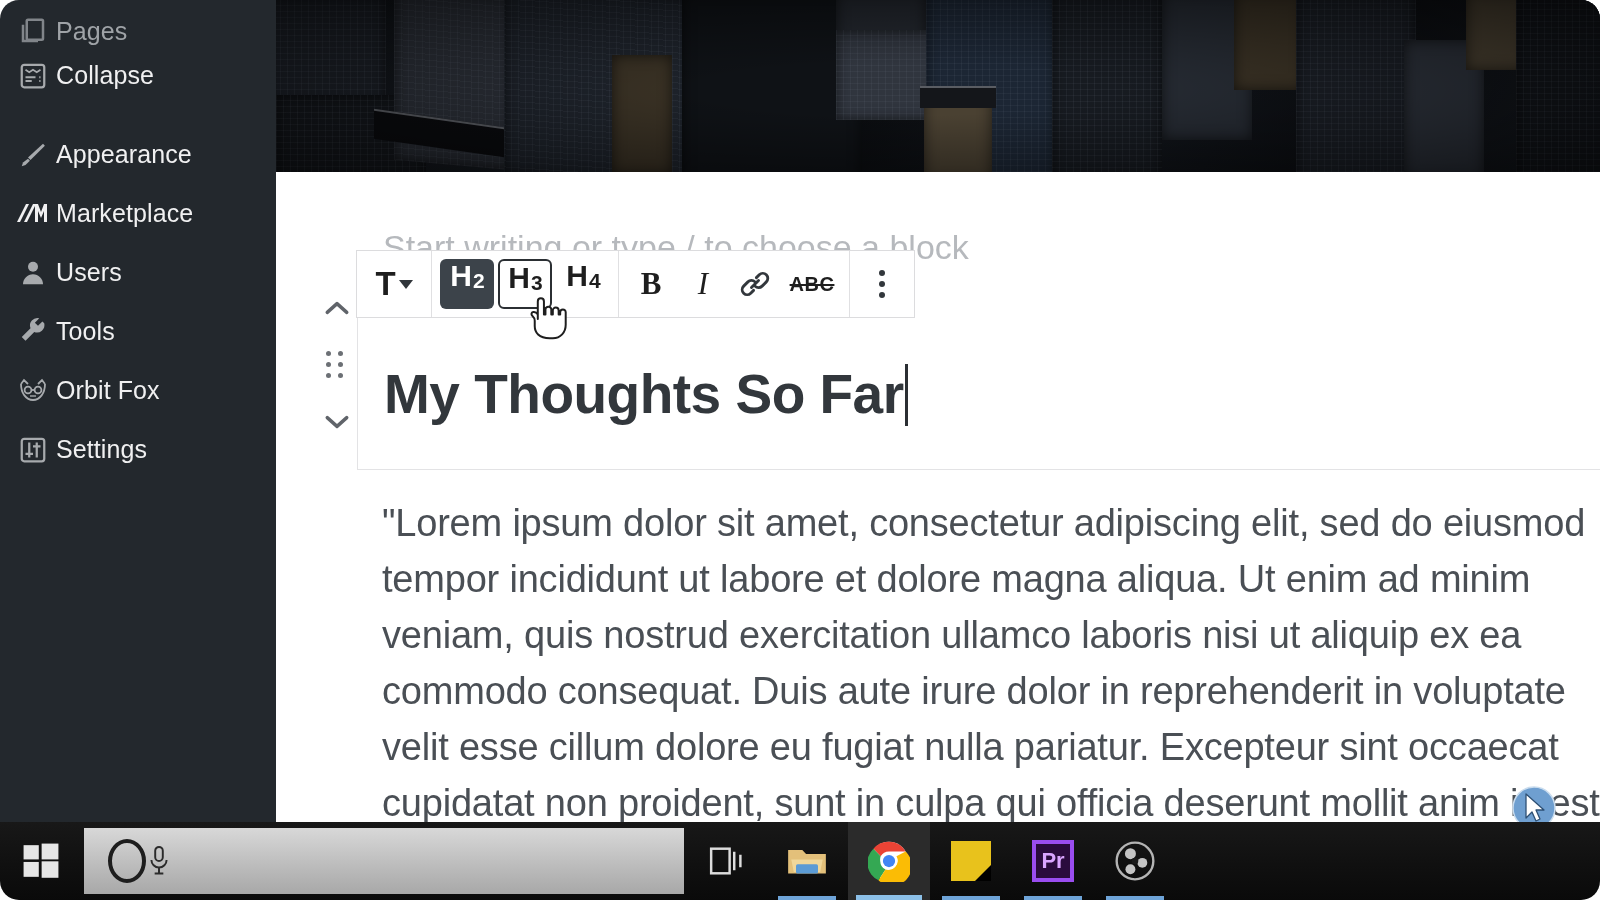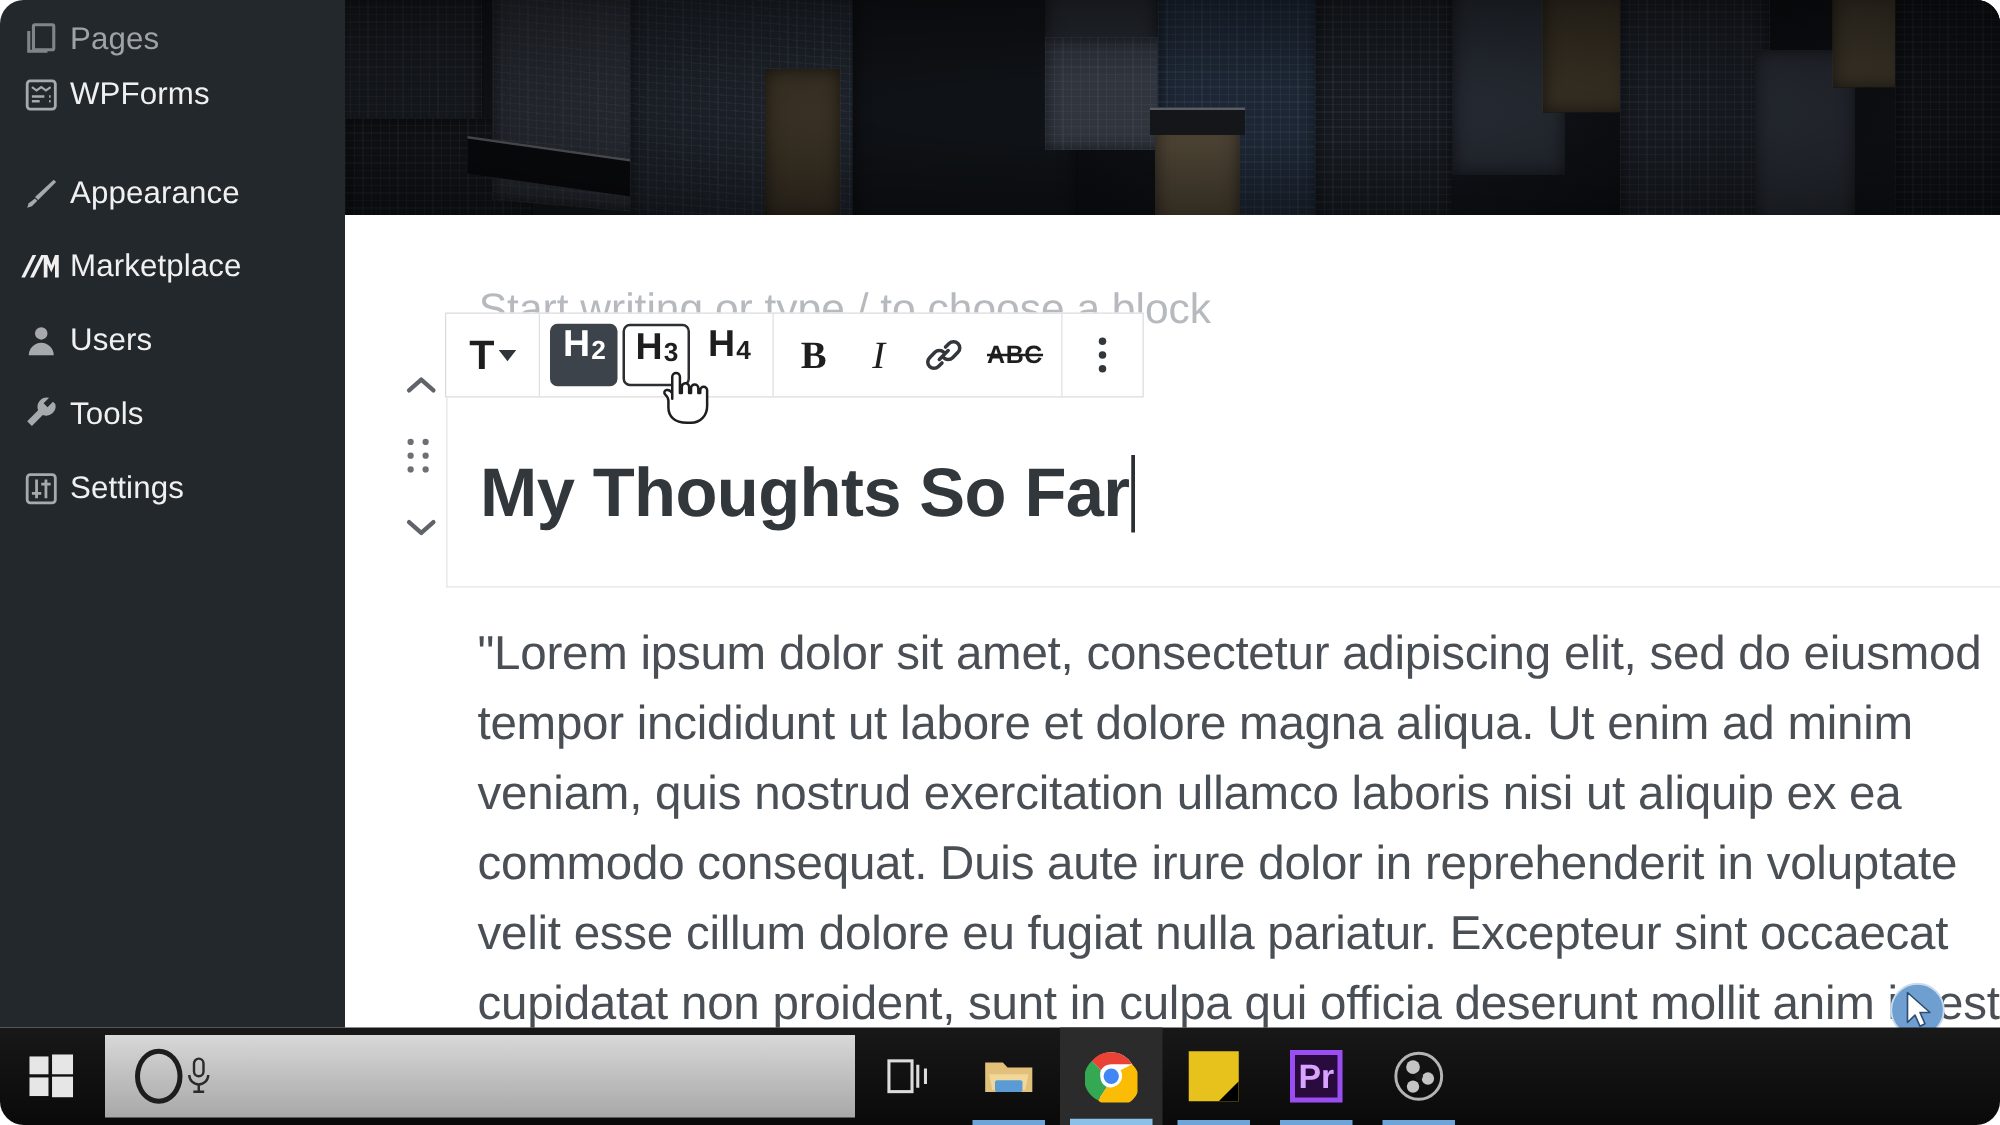--- a/index.html
+++ b/index.html
@@ -312,21 +312,21 @@
     right: 0; bottom: 0;
     border-left: 16px solid transparent;
     border-bottom: 16px solid #000000;
   }
   .pr-icon {
     width: 42px; height: 42px;
     border: 4px solid #9a4df0;
     background: #2a0b3d;
     display: flex; align-items: center; justify-content: center;
     color: #d9a4ff;
-    font-size: 27px;
+    font-size: 22px;
     font-weight: 700;
     font-family: "Liberation Sans", sans-serif;
   }
 </style>
 </head>
 <body>
 
 <div id="screen">
 
   <div id="sidebar">
@@ -343,21 +343,21 @@
 
 
     <div class="menu-item">
       <span class="mi-icon">
         <svg width="30" height="30" viewBox="0 0 24 24" fill="none" stroke="currentColor" stroke-width="1.8">
           <rect x="3" y="3" width="18" height="18" rx="2"></rect>
           <path d="M6 7l3 2 3-2 3 2 3-2" stroke-width="1.4"></path>
           <path d="M6 13h8M6 16h5M17 13h1M17 16h1" stroke-width="1.6"></path>
         </svg>
       </span>
-      <span class="mi-label">WPForms</span>
+      <span class="mi-label">Collapse</span>
     </div>
 
     <div class="menu-gap"></div>
 
     <div class="menu-item">
       <span class="mi-icon">
         <svg width="30" height="30" viewBox="0 0 24 24" fill="currentColor">
           <path d="M20 3l1.5 1.5L10 16 8 14z"></path>
           <path d="M8 15l1.5 1.5L6 20l-3 1 1-3z"></path>
         </svg>
@@ -389,20 +389,33 @@
 
     <div class="menu-item">
       <span class="mi-icon">
         <svg width="30" height="30" viewBox="0 0 24 24" fill="currentColor">
           <path d="M21 5a6 6 0 01-8 7l-7 7-3-3 7-7a6 6 0 017-8l-3.5 3.5 2.5 2.5L19.5 3.5z"></path>
         </svg>
       </span>
       <span class="mi-label">Tools</span>
     </div>
 
+    <div class="menu-item">
+      <span class="mi-icon">
+        <svg width="32" height="30" viewBox="0 0 32 26" fill="none" stroke="currentColor" stroke-width="1.8">
+          <path d="M4 6 L7 2 L11 6 M28 6 L25 2 L21 6"></path>
+          <path d="M4 6c0 9 5 16 12 16s12-7 12-16"></path>
+          <circle cx="11" cy="12" r="3.4"></circle>
+          <circle cx="21" cy="12" r="3.4"></circle>
+          <path d="M14.4 12h3.2"></path>
+          <path d="M13 18h6" stroke-width="1.4"></path>
+        </svg>
+      </span>
+      <span class="mi-label">Orbit Fox</span>
+    </div>
 
     <div class="menu-item">
       <span class="mi-icon">
         <svg width="30" height="30" viewBox="0 0 24 24" fill="none" stroke="currentColor" stroke-width="1.8">
           <rect x="3" y="3" width="18" height="18" rx="2"></rect>
           <path d="M9 6v12M15 6v12M6 15h6M12 9h6"></path>
         </svg>
       </span>
       <span class="mi-label">Settings</span>
     </div>

